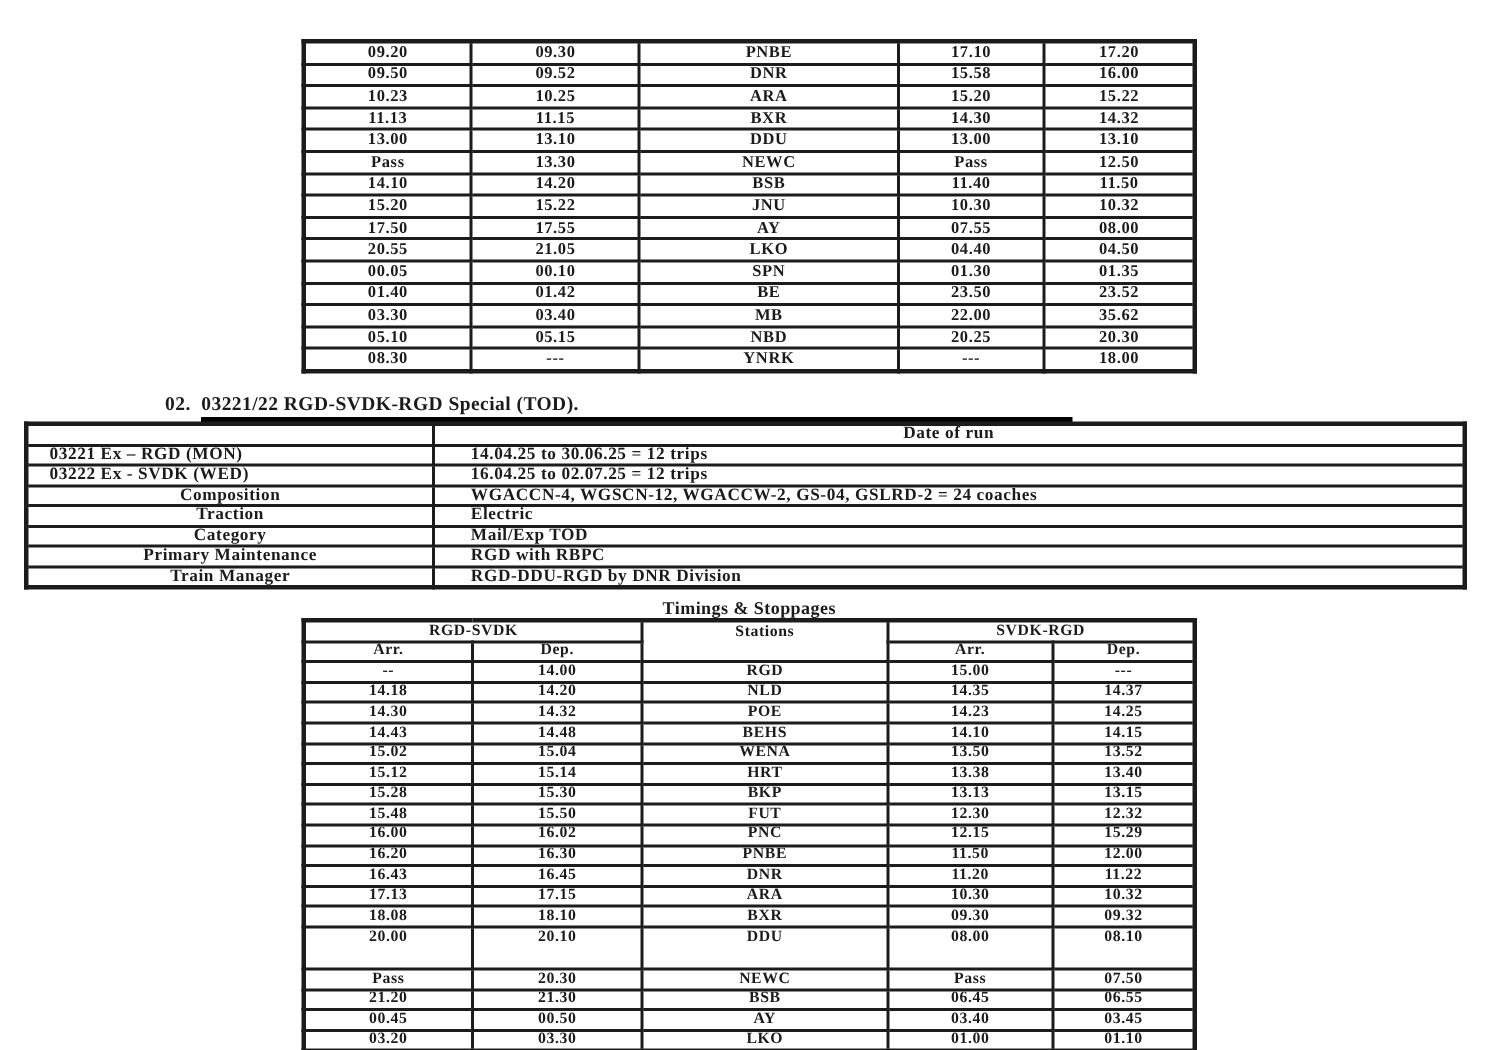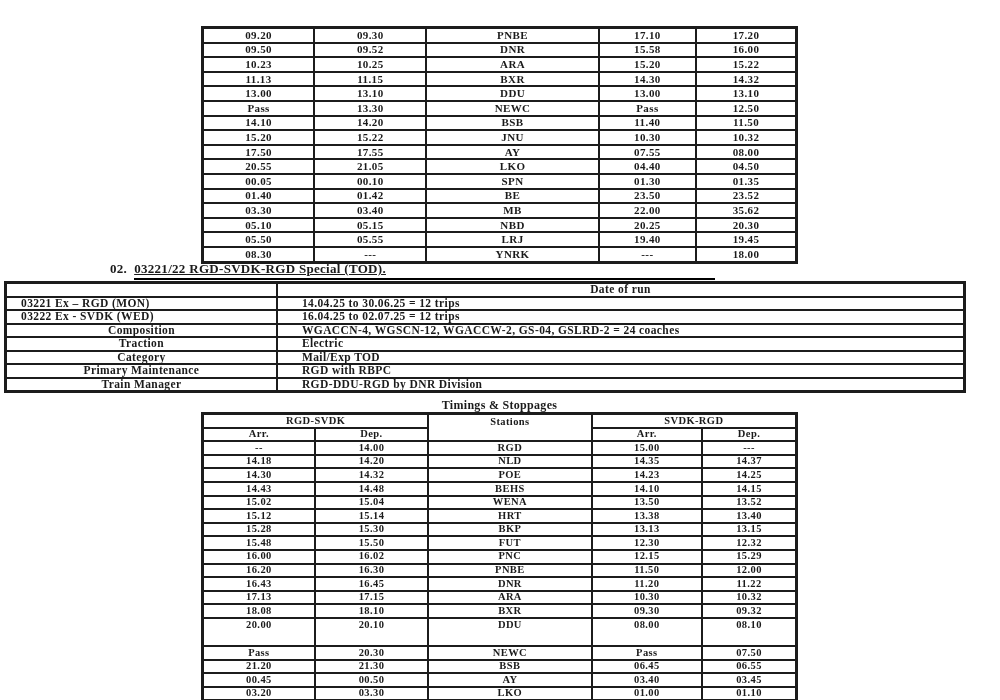--- a/index.html
+++ b/index.html
@@ -16,23 +16,23 @@
     text-align:center;vertical-align:middle;
     padding:0;line-height:1;overflow:hidden;white-space:nowrap;
     letter-spacing:.4px;
   }
   
   .top-table{left:201px;top:26px;width:597px;border:3px solid #1c1c1c;}
   .top-table td{height:12.6px;font-size:11px;}
   
   .heading{position:absolute;left:110px;top:261px;font-size:13px;letter-spacing:.3px;white-space:nowrap;}
   .heading .hnum{margin-right:7px;}
-  .heading .hu{display:inline-block;width:581px;border-bottom:2px solid #000000;padding-bottom:1px;text-decoration:underline;}
+  .heading .hu{display:inline-block;width:581px;border-bottom:6px solid #000000;padding-bottom:1px;}
   
-  .info-table{left:4px;top:281px;width:962px;border:3px solid #1c1c1c;}
+  .info-table{left:16px;top:281px;width:962px;border:3px solid #1c1c1c;}
   .info-table td{height:11px;font-size:11.5px;}
   .info-table td.val{text-align:left;padding-left:24px;}
   .info-table td.lbl.left{text-align:left;padding-left:14px;}
   
   .timings-title{position:absolute;left:201px;top:398px;width:597px;text-align:center;font-size:12px;letter-spacing:.3px;}
   
   .bottom-table{left:201px;top:412px;width:597px;border:3px solid #1c1c1c;}
   .bottom-table td{height:11.6px;font-size:10.5px;}
   .bottom-table tr.tall td{height:25.2px;vertical-align:top;padding-top:1px;}
   .bottom-table td.stn-h{vertical-align:top;padding-top:2px;}
@@ -157,27 +157,20 @@
         </tr>
 
         <tr>
           <td>05.10</td>
           <td>05.15</td>
           <td>NBD</td>
           <td>20.25</td>
           <td>20.30</td>
         </tr>
 
-        <tr>
-          <td>05.50</td>
-          <td>05.55</td>
-          <td>LRJ</td>
-          <td>19.40</td>
-          <td>19.45</td>
-        </tr>
 
 
         <tr>
           <td>08.30</td>
           <td>---</td>
           <td>YNRK</td>
           <td>---</td>
           <td>18.00</td>
         </tr>
 

